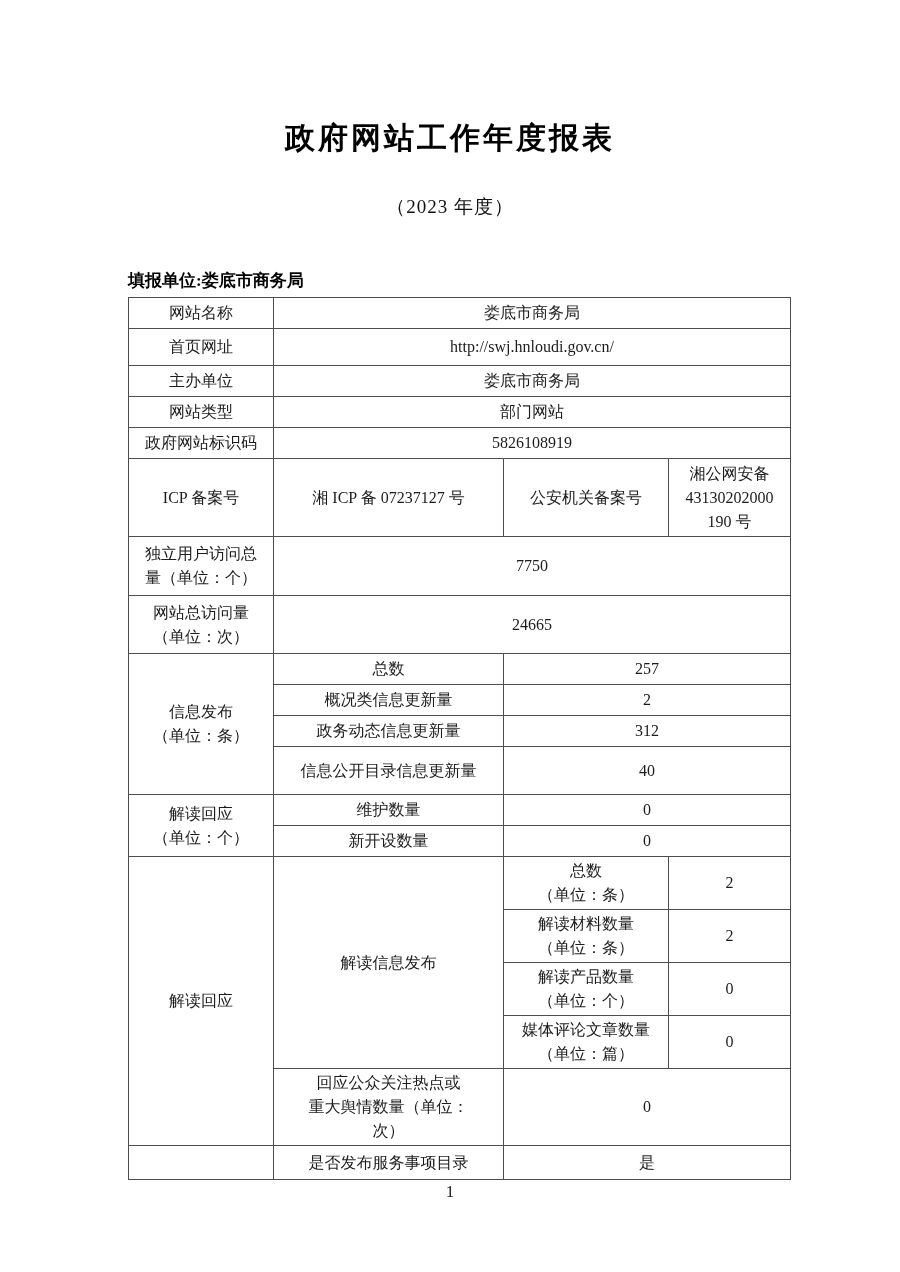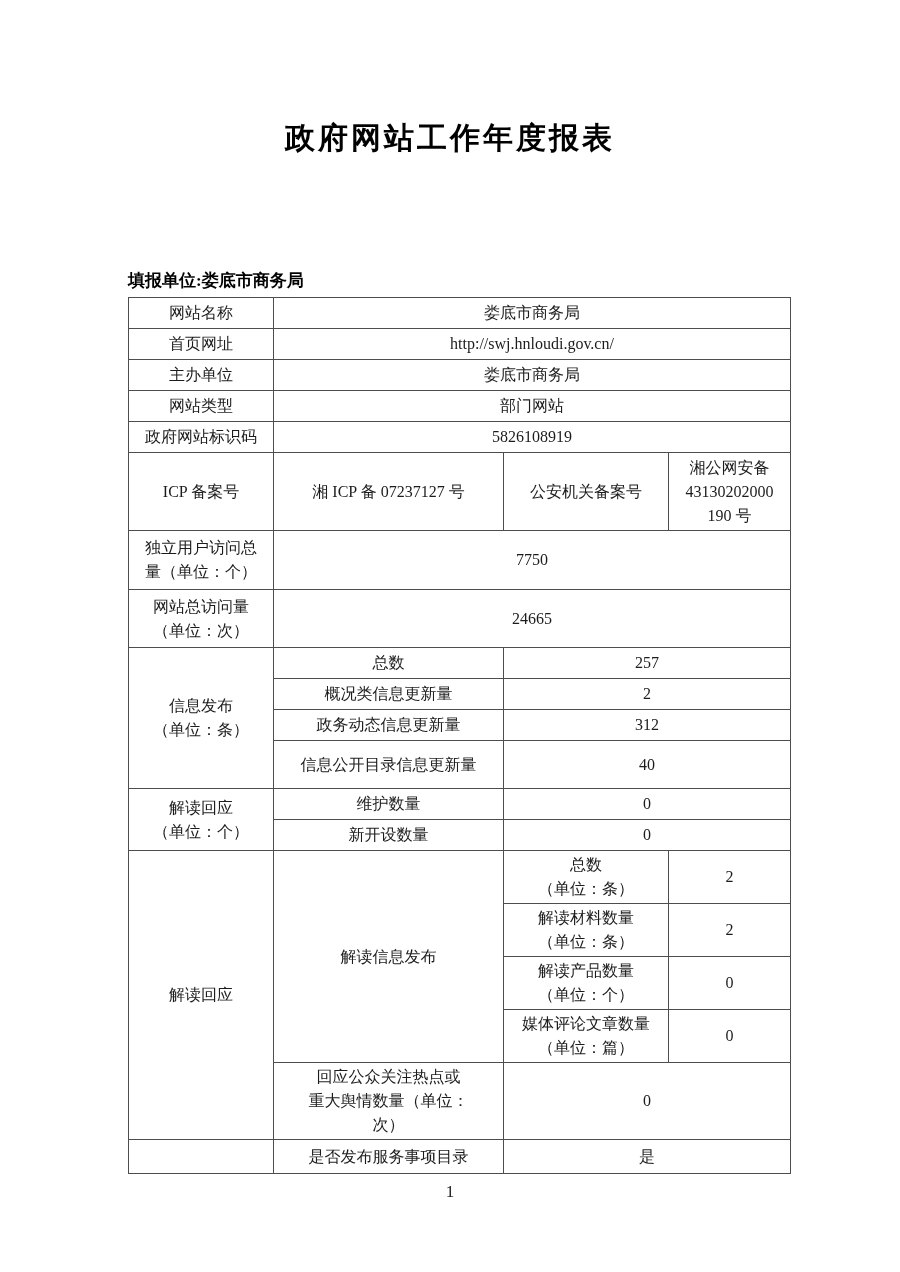--- a/index.html
+++ b/index.html
@@ -45,35 +45,36 @@
     position:absolute; top:1182px; left:0; width:900px;
     text-align:center; font-size:17px; color:#222222;
   }
 </style>
 </head>
 <body>
 
 <div class="page">
 
   <div class="doc-title">政府网站工作年度报表</div>
+  <div class="doc-subtitle">（2023 年度）</div>
   <div class="reporting-unit">填报单位:娄底市商务局</div>
 
   <table class="report">
     <colgroup>
       <col style="width:145px">
         <col style="width:230px">
         <col style="width:165px">
         <col style="width:122px">
     </colgroup>
     <tbody>
       <tr style="height:31px">
         <td>网站名称</td>
         <td colspan="3">娄底市商务局</td>
       </tr>
-      <tr style="height:31px">
+      <tr style="height:37px">
         <td>首页网址</td>
         <td colspan="3">http://swj.hnloudi.gov.cn/</td>
       </tr>
       <tr style="height:31px">
         <td>主办单位</td>
         <td colspan="3">娄底市商务局</td>
       </tr>
       <tr style="height:31px">
         <td>网站类型</td>
         <td colspan="3">部门网站</td>

